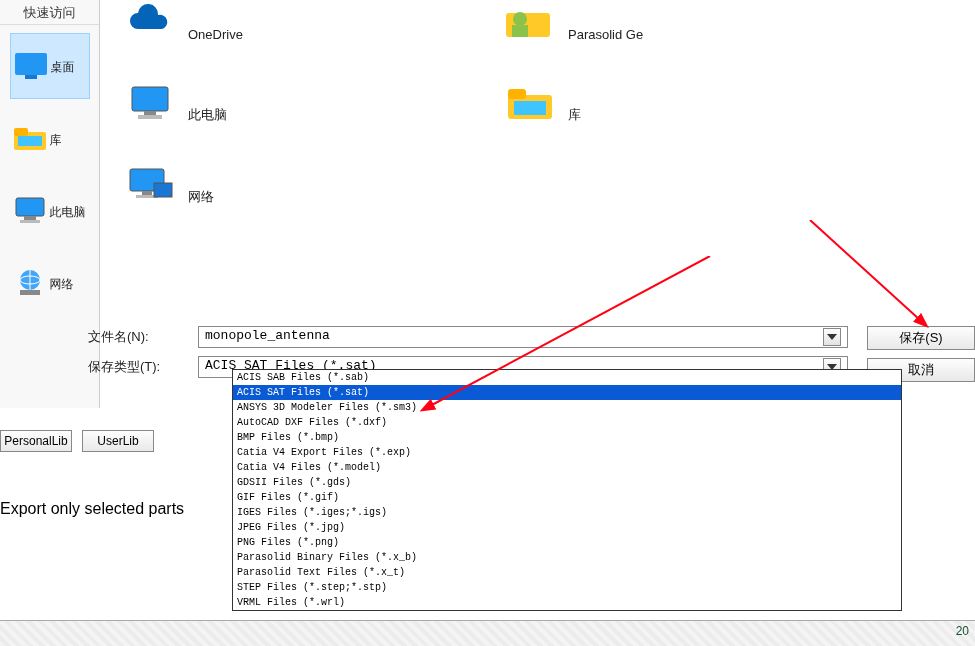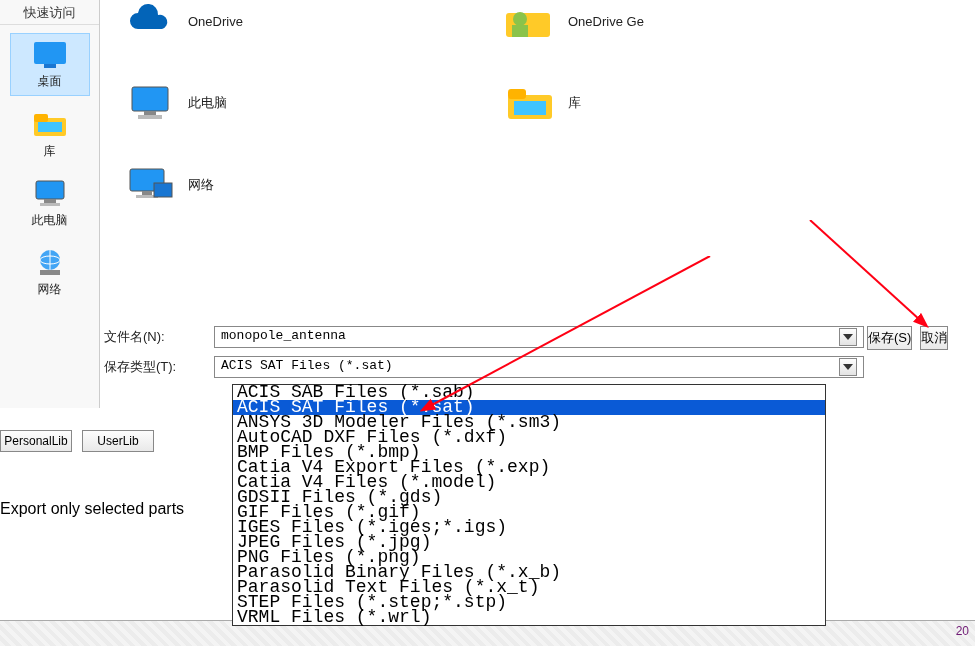--- a/index.html
+++ b/index.html
@@ -28,25 +28,24 @@
   .sidebar .quickaccess {
     width: 100%;
     text-align: center;
     font-size: 13px;
     color: #333;
     padding: 4px 0 2px 0;
     border-bottom: 1px solid #ddd;
   }
   .sidebar .sb-item {
     display: flex;
-    flex-direction: column;
     align-items: center;
     margin-top: 8px;
     width: 80px;
-    padding: 5px 0;
+    padding: 16px 0;
   }
   .sidebar .sb-item.selected {
     background: #cde8ff;
     border: 1px solid #99d1ff;
   }
   .sidebar .sb-item .ic {
     width: 40px; height: 32px;
     display: flex; align-items: center; justify-content: center;
   }
   .sidebar .sb-item .lbl { font-size: 12px; color: #222; margin-top: 2px; }
@@ -59,33 +58,33 @@
     padding: 6px 10px;
   }
   .file-grid {
     display: flex;
     flex-wrap: wrap;
     gap: 40px 160px;
     padding: 4px 10px;
   }
   .fg-item {
     display: flex;
-    align-items: center;
+    align-items: flex-end;
     gap: 12px;
     width: 220px;
   }
   .fg-item .ic {
     width: 52px; height: 42px;
     display: flex; align-items: center; justify-content: center;
   }
   .fg-item .lbl { font-size: 13px; color: #222; }
 
   .form-area {
     position: absolute;
-    left: 104px;
+    left: 88px;
     top: 326px;
     width: 760px;
   }
   .form-row { display: flex; align-items: center; margin-bottom: 8px; }
   .form-row .flabel { width: 110px; font-size: 13px; color: #222; }
   .form-row .finput {
     flex: 1;
     height: 22px;
     border: 1px solid #888;
     padding: 1px 6px;
@@ -102,21 +101,21 @@
     background: linear-gradient(#fdfdfd,#e3e3e3);
     display: flex; align-items: center; justify-content: center;
   }
 
   .right-buttons {
     position: absolute;
     right: 0;
     top: 326px;
     width: 108px;
     display: flex;
-    flex-direction: row;
+    flex-direction: column;
     gap: 8px;
   }
   .winbtn {
     height: 24px;
     border: 1px solid #888;
     background: linear-gradient(#fdfdfd,#e9e9e9);
     text-align: center;
     line-height: 22px;
     font-size: 13px;
   }
@@ -147,26 +146,26 @@
   }
   .radio {
     width: 12px; height: 12px; border-radius: 50%;
     border: 1px solid #666; display: inline-block;
     background: #fff;
   }
 
   .dropdown-list {
     position: absolute;
     left: 232px;
-    top: 384px;
-    width: 594px;
+    top: 369px;
+    width: 670px;
     border: 1px solid #333;
     background: #fff;
     font-family: "Courier New", monospace;
-    font-size: 18px;
+    font-size: 10px;
     z-index: 10;
   }
   .dropdown-list .opt {
     padding: 0 4px;
     line-height: 15px;
     height: 15px;
     white-space: nowrap;
   }
   .dropdown-list .opt.selected {
     background: #0a5ad6;
@@ -175,21 +174,21 @@
 
   .bottom-bar {
     position: absolute;
     left: 0; top: 620px;
     width: 975px; height: 26px;
     border-top: 1px solid #aaa;
     background: repeating-linear-gradient(45deg,#f4f4f4 0,#f4f4f4 4px,#ececec 4px,#ececec 8px);
   }
   .zoom {
     position: absolute; right: 6px; top: 624px;
-    font-size: 12px; color: #701a75;
+    font-size: 12px; color: #14532d;
   }
 
   
   .arrow {
     position: absolute;
     pointer-events: none;
     z-index: 50;
   }
 </style>
 </head>
@@ -254,21 +253,21 @@
       <span class="lbl">OneDrive</span>
     </div>
     <div class="fg-item" style="margin-top:-10px;">
       <span class="ic">
         <svg width="52" height="36">
             <rect x="2" y="10" width="44" height="24" rx="3" fill="#ffca28"></rect>
             <circle cx="16" cy="16" r="7" fill="#8bc34a"></circle>
             <rect x="8" y="22" width="16" height="12" fill="#8bc34a"></rect>
           </svg>
       </span>
-      <span class="lbl">OneDrive Ge</span>
+      <span class="lbl">Parasolid Ge</span>
     </div>
     <div class="fg-item">
       <span class="ic">
         <svg width="52" height="40">
             <rect x="8" y="4" width="36" height="24" rx="2" fill="#2196f3" stroke="#555"></rect>
             <rect x="20" y="28" width="12" height="4" fill="#888"></rect>
             <rect x="14" y="32" width="24" height="4" fill="#bbb"></rect>
           </svg>
       </span>
       <span class="lbl">此电脑</span>

